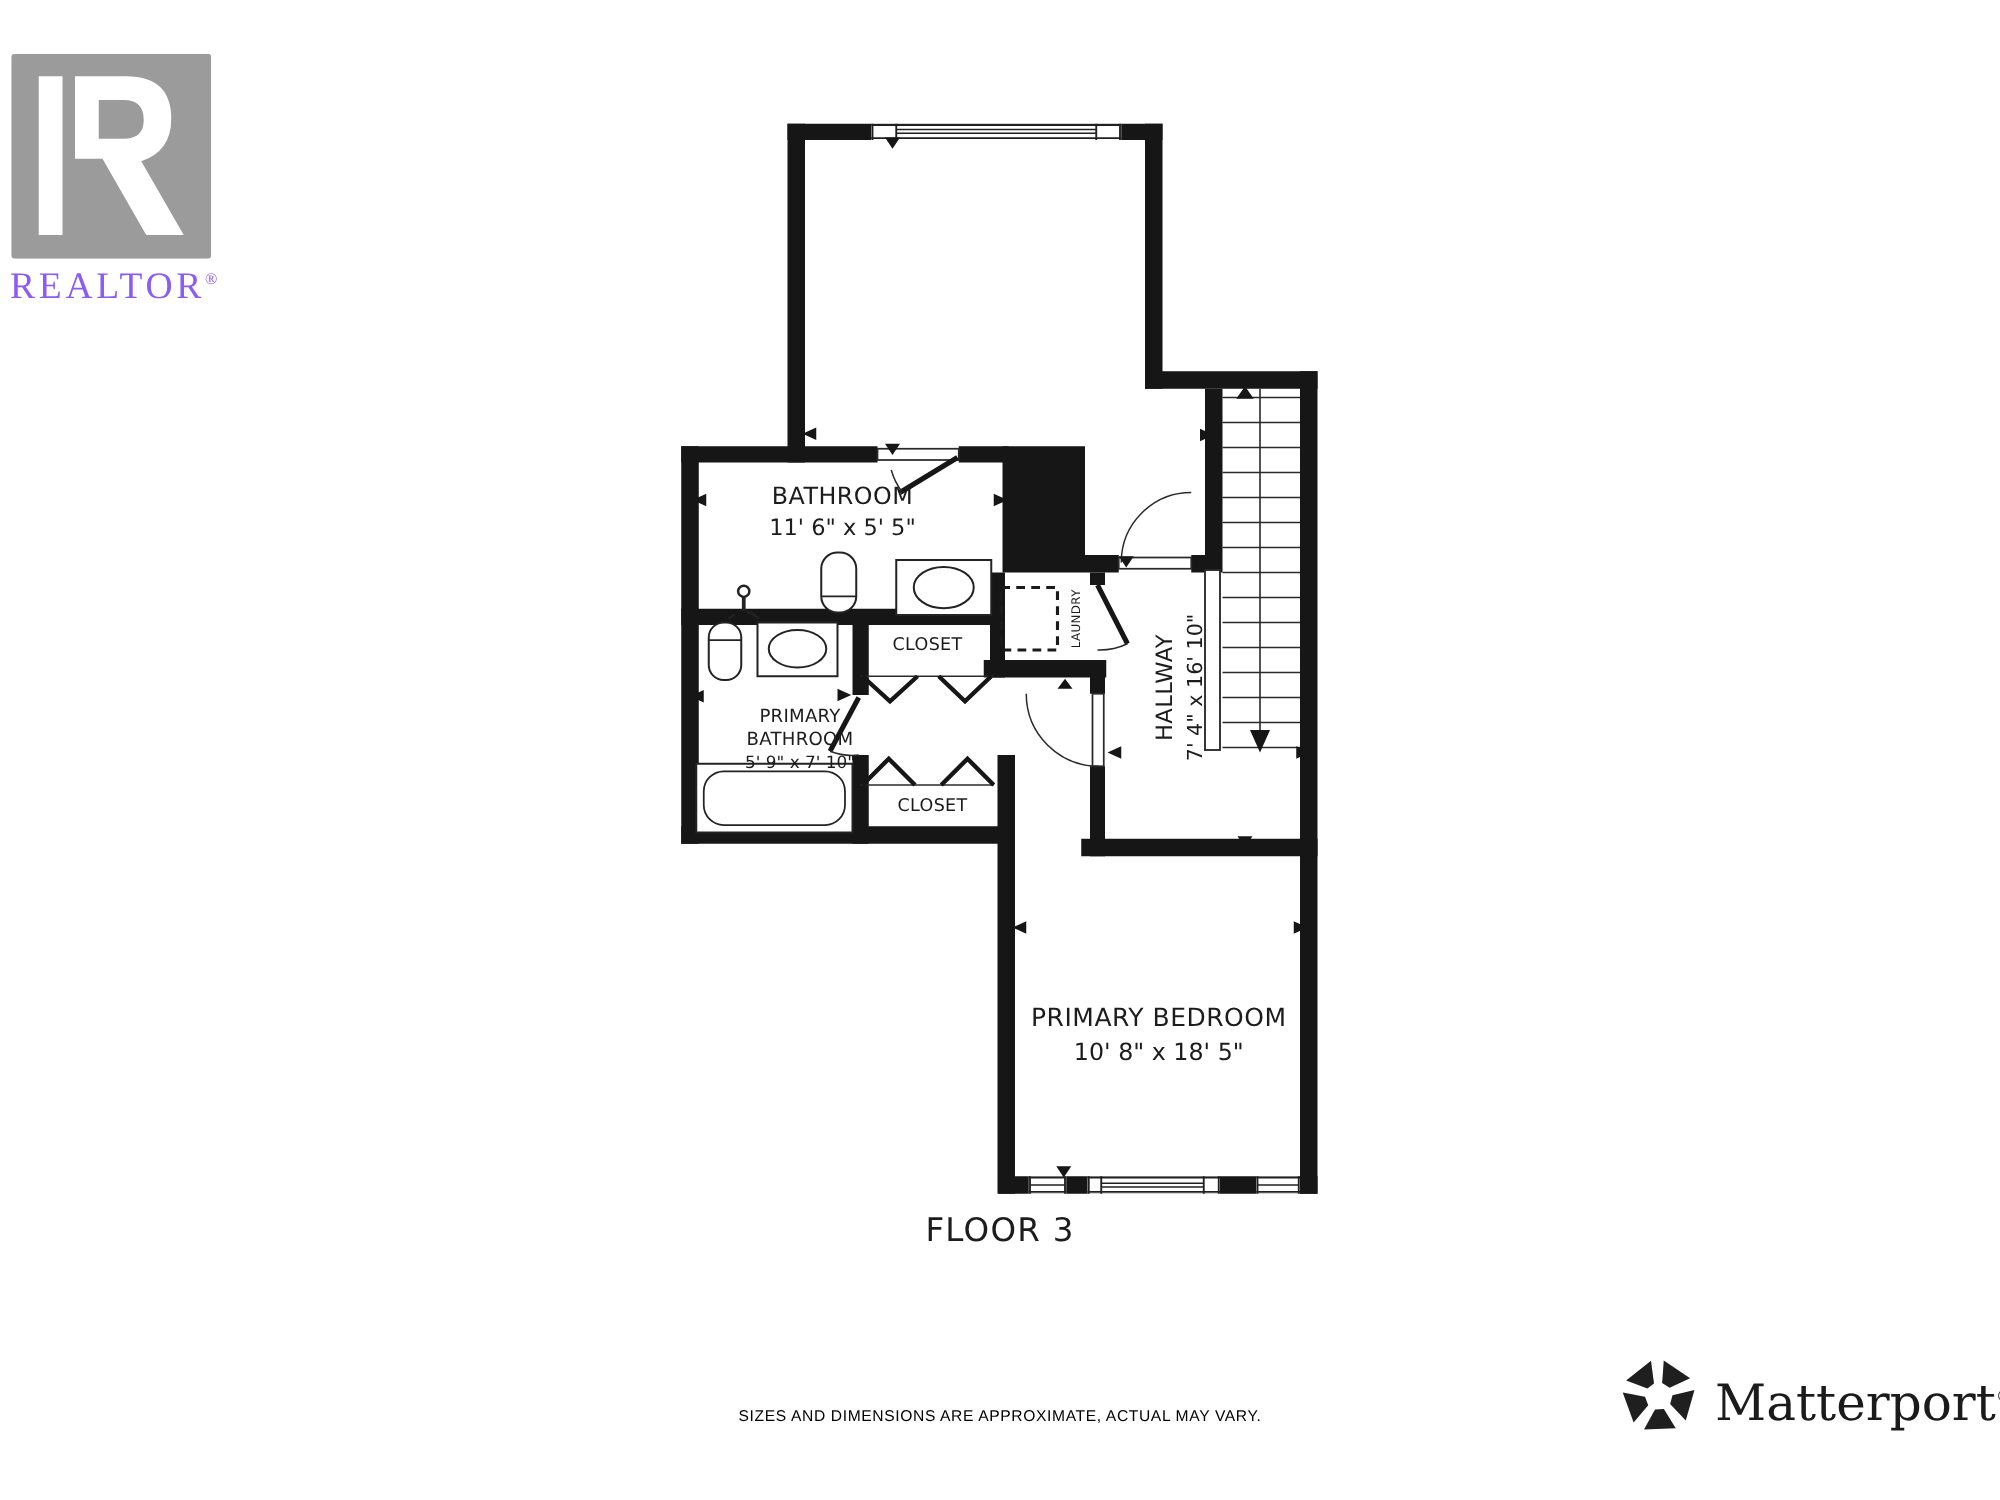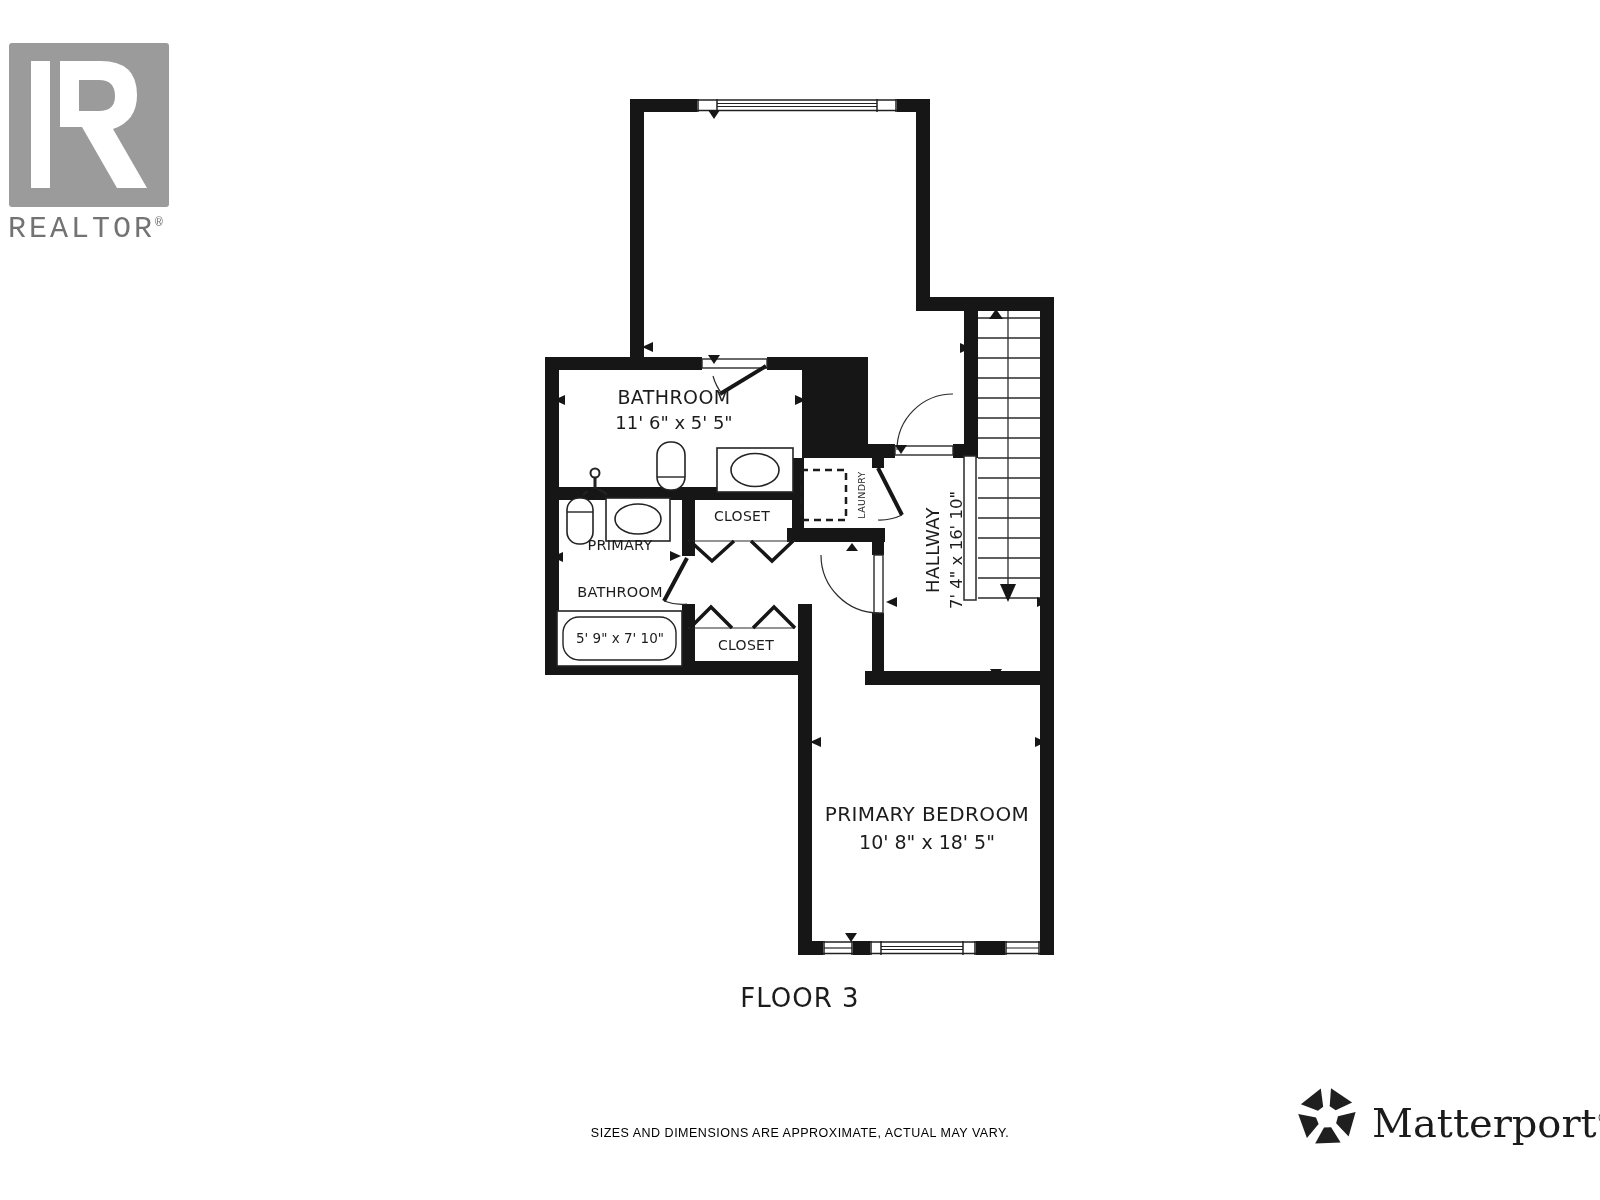--- a/index.html
+++ b/index.html
@@ -15,28 +15,28 @@
   .lbl-bathroom .rd{font-size:18px;}
   .lbl-pbath .rn{font-size:14.5px;letter-spacing:.2px;}
   .lbl-pbath .rd{font-size:13.5px;margin-top:1px;}
   .lbl-closet .rn{font-size:14px;letter-spacing:.3px;}
   .rot{transform:translate(-50%,-50%) rotate(-90deg);}
   .lbl-hallway .rn{font-size:18px;letter-spacing:.4px;}
   .lbl-hallway .rd{font-size:16.5px;margin-top:2px;}
   .lbl-laundry .rn{font-size:9.5px;letter-spacing:.3px;}
 
   .floor-title{position:absolute;left:800px;top:985px;transform:translate(-50%,-50%);
-               font-size:26px;letter-spacing:1px;color:#1c1c1c;white-space:nowrap;margin-top:13px;}
+               font-size:26px;letter-spacing:1px;color:#1c1c1c;white-space:nowrap;}
   .disclaimer{position:absolute;left:800px;top:1133px;transform:translate(-50%,-50%);
               font-size:12.5px;letter-spacing:.5px;color:#000000;white-space:nowrap;
               font-family:Liberation Sans, sans-serif;text-align:center;}
 
   .realtor{position:absolute;left:9px;top:43px;}
-  .realtor-text{position:absolute;left:8px;top:212px;color:#737373;font-size:30px;
-                letter-spacing:3px;font-family:Liberation Mono, monospace;white-space:nowrap;}
+  .realtor-text{position:absolute;left:8px;top:212px;color:#8b5cf6;font-size:30px;
+                letter-spacing:3px;font-family:Liberation Serif, serif;white-space:nowrap;}
   .realtor-text sup{font-size:13px;letter-spacing:0;}
 
   .matterport{position:absolute;left:1296px;top:1086px;}
   .matterport-text{position:absolute;left:1372px;top:1100px;font-family:"DejaVu Serif",serif;
                    font-size:40px;color:#1b1b1b;white-space:nowrap;}
   .matterport-text sup{font-size:14px;}
 </style>
 </head>
 <body>
 
@@ -218,21 +218,21 @@
       <polygon points="708,110 720,110 714,119"></polygon>
     </g>
   </svg>
 
 
   <div class="room-label lbl-bathroom" style="left:674px;top:410px;">
     <span class="rn">BATHROOM</span>
     <span class="rd">11' 6" x 5' 5"</span>
   </div>
 
-  <div class="room-label lbl-pbath" style="left:620px;top:592px;gap:28px;">
+  <div class="room-label lbl-pbath" style="left:640px;top:592px;">
     <span class="rn">PRIMARY</span>
     <span class="rn">BATHROOM</span>
     <span class="rd">5' 9" x 7' 10"</span>
   </div>
 
   <div class="room-label lbl-closet" style="left:742px;top:517px;">
     <span class="rn">CLOSET</span>
   </div>
 
   <div class="room-label lbl-closet" style="left:746px;top:646px;">

